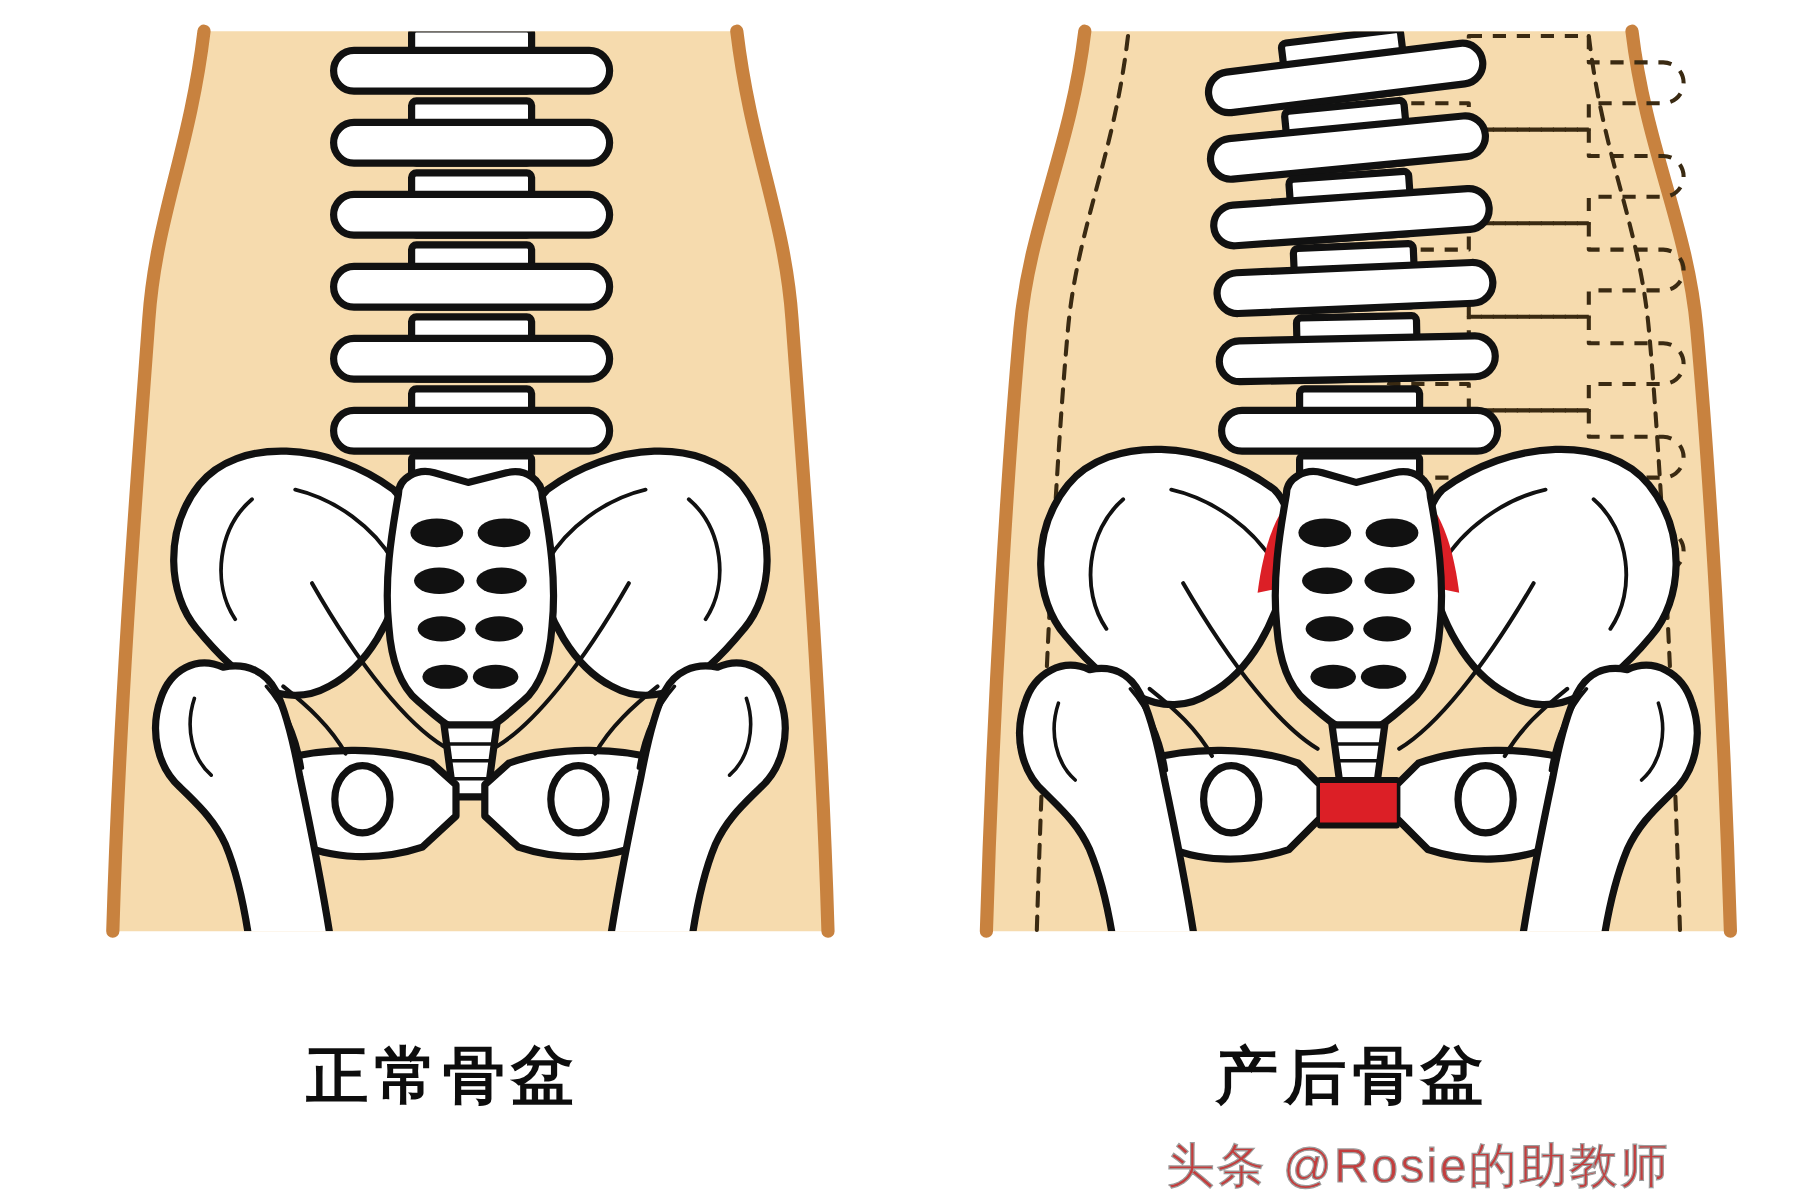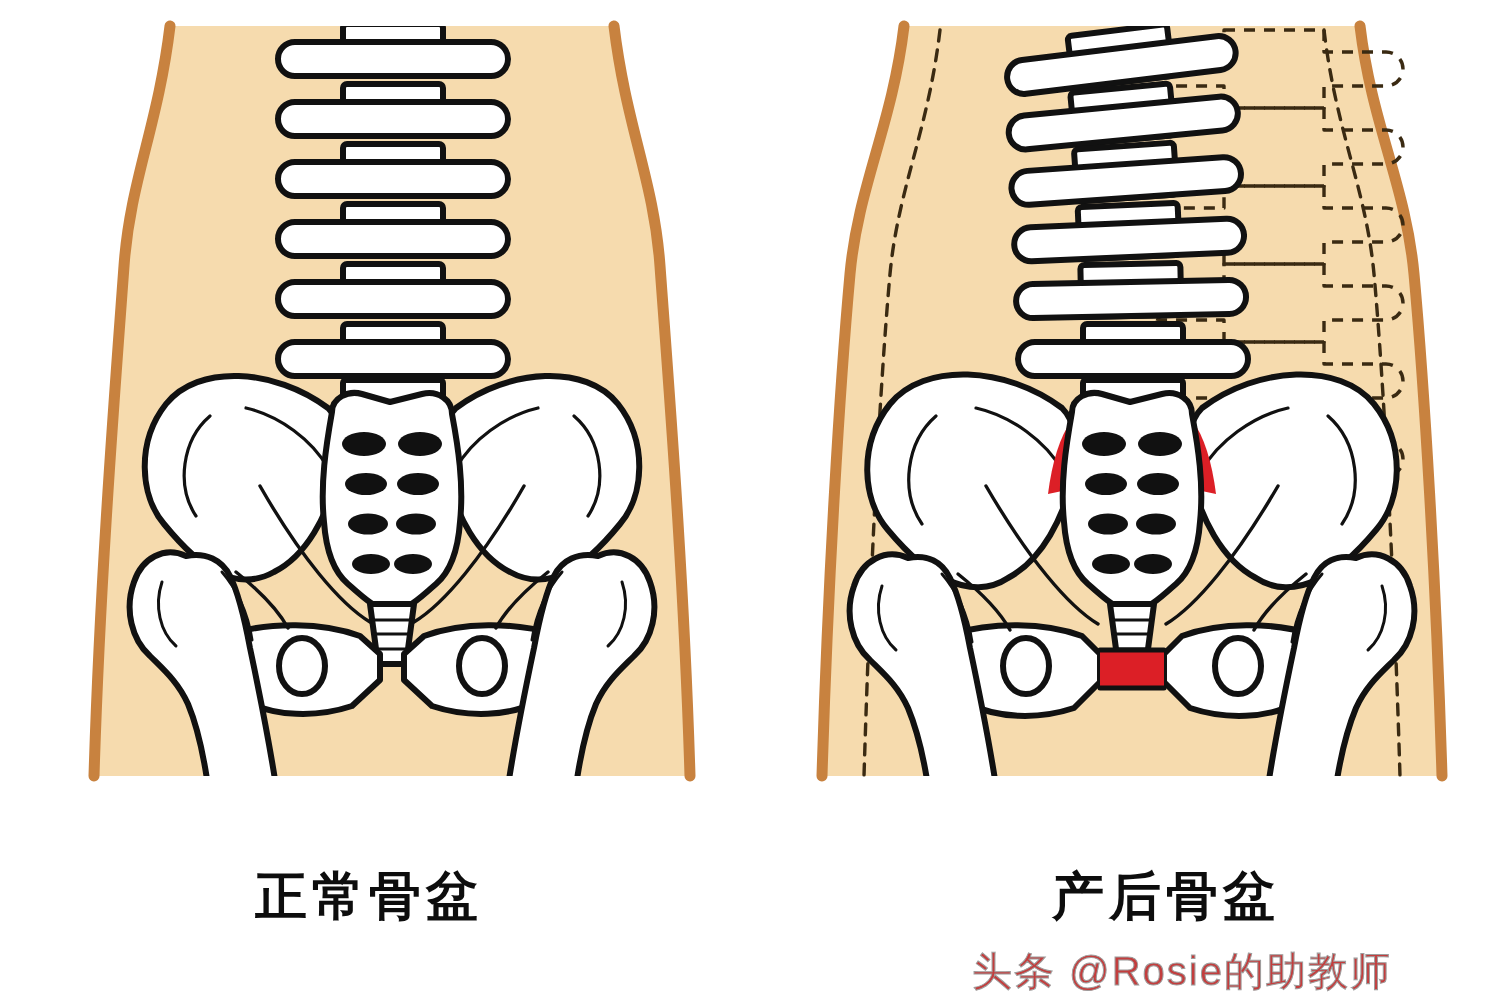--- a/index.html
+++ b/index.html
@@ -17,21 +17,21 @@
   .caption{
     position:absolute;
     font-weight:bold;
     font-size:52px;
     letter-spacing:5px;
     color:#0d0d0d;
     white-space:nowrap;
     font-family:"Liberation Sans","DejaVu Sans",sans-serif;
   }
   #caption-normal{left:255px;top:846px;}
-  #caption-postpartum{left:1013px;top:846px;margin-left:39px;}
+  #caption-postpartum{left:1013px;top:846px;}
 
   #watermark{
     position:absolute;
     left:972px;top:928px;
     font-size:40px;
     letter-spacing:2px;
     white-space:nowrap;
     color:#b91c1c;
     opacity:.85;
     font-family:"Liberation Sans","DejaVu Sans",sans-serif;

